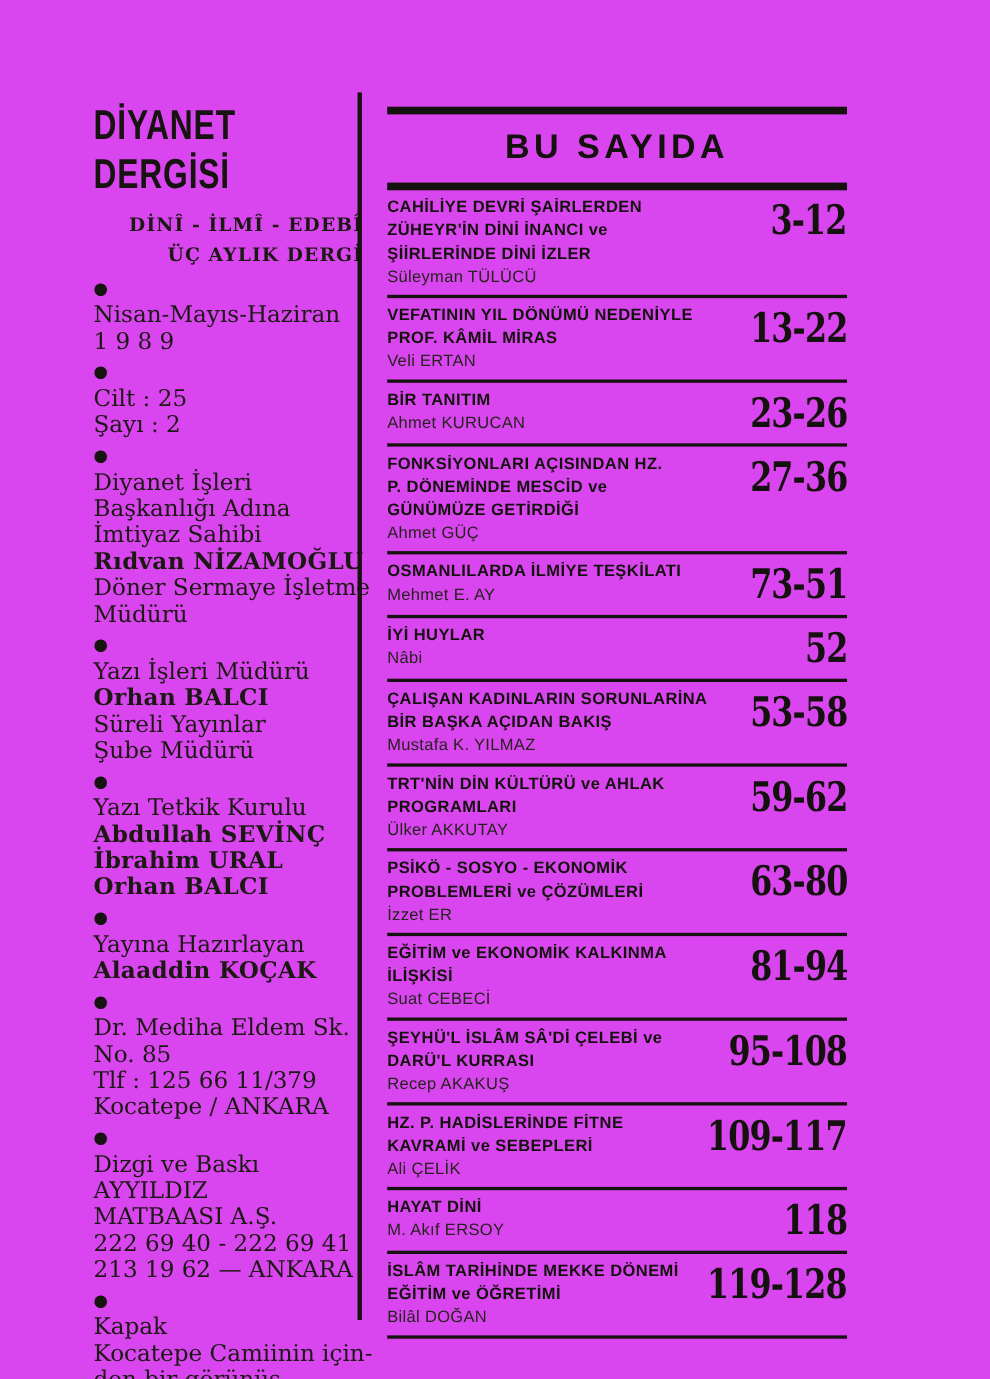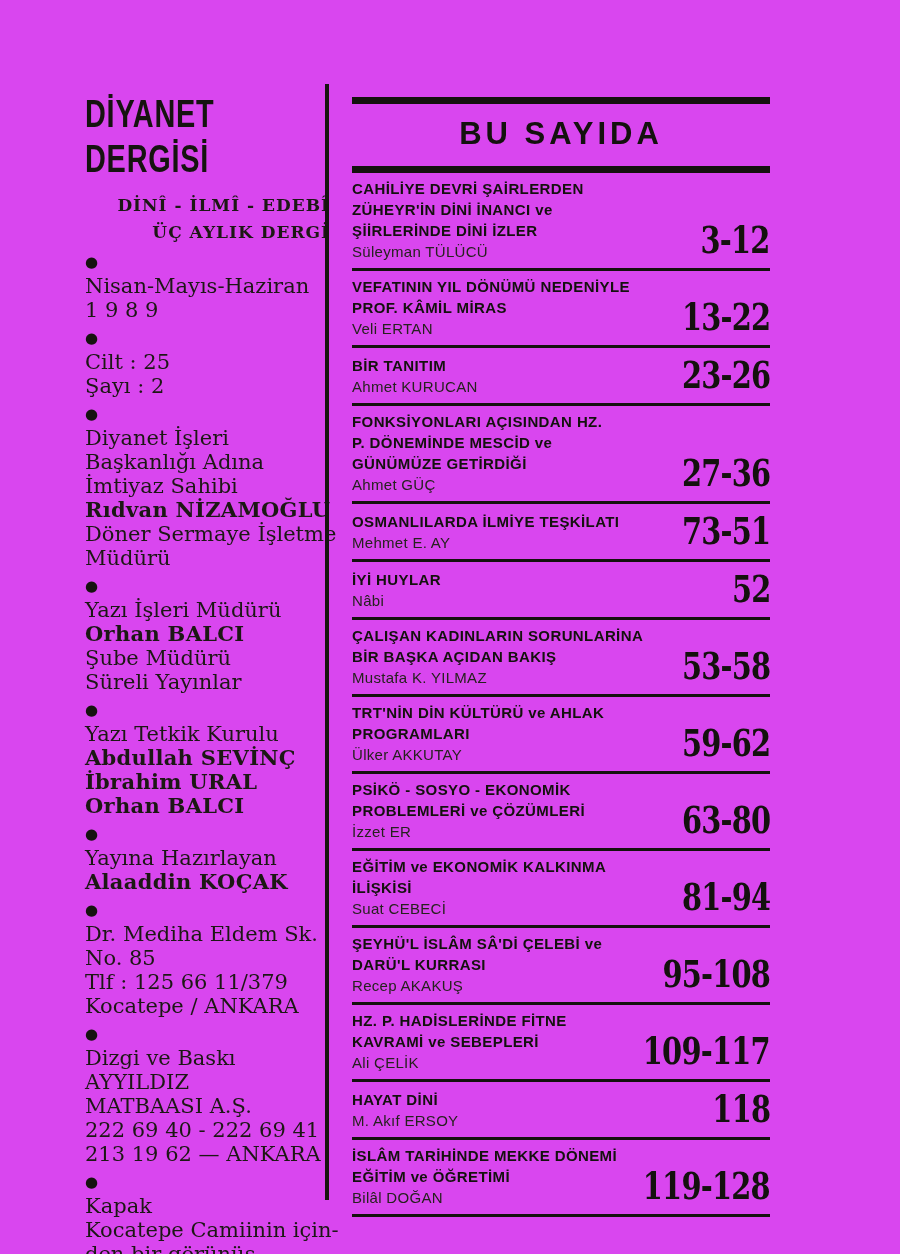--- a/index.html
+++ b/index.html
@@ -68,21 +68,21 @@
   .toc-header {
     font-family:"Liberation Sans", sans-serif;
     font-weight:bold;
     font-size:31px;
     letter-spacing:4px;
     text-align:center;
     padding:12px 0 14px 0;
     color:#14110e;
   }
   .entry {
-    display:flex; align-items:flex-end;
+    display:flex; align-items:flex-start;
     border-bottom:3px solid #14110e;
     padding:5px 0 6px 0;
   }
   .entry-text { flex:1; min-width:0; padding-right:6px; }
   .entry-title-line {
     font-family:"Liberation Sans", sans-serif;
     font-weight:bold;
     font-size:15px;
     line-height:21px;
     letter-spacing:0.4px;
@@ -139,22 +139,22 @@
           <div class="sb-line">Başkanlığı Adına</div>
           <div class="sb-line">İmtiyaz Sahibi</div>
           <div class="sb-line bold">Rıdvan NİZAMOĞLU</div>
           <div class="sb-line">Döner Sermaye İşletme</div>
           <div class="sb-line">Müdürü</div>
         </div>
         <div class="sb-bullet">●</div>
         <div class="sb-block">
           <div class="sb-line">Yazı İşleri Müdürü</div>
           <div class="sb-line bold">Orhan BALCI</div>
+          <div class="sb-line">Süreli Yayınlar</div>
           <div class="sb-line">Şube Müdürü</div>
-          <div class="sb-line">Süreli Yayınlar</div>
         </div>
         <div class="sb-bullet">●</div>
         <div class="sb-block">
           <div class="sb-line">Yazı Tetkik Kurulu</div>
           <div class="sb-line bold">Abdullah SEVİNÇ</div>
           <div class="sb-line bold">İbrahim URAL</div>
           <div class="sb-line bold">Orhan BALCI</div>
         </div>
         <div class="sb-bullet">●</div>
         <div class="sb-block">

